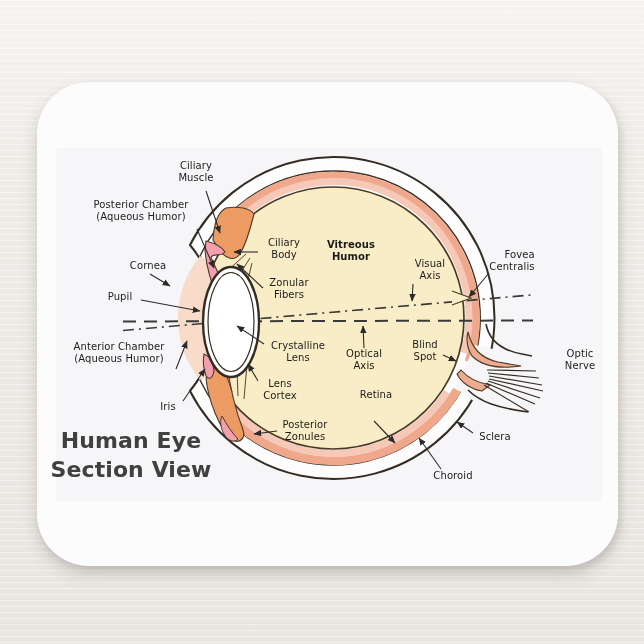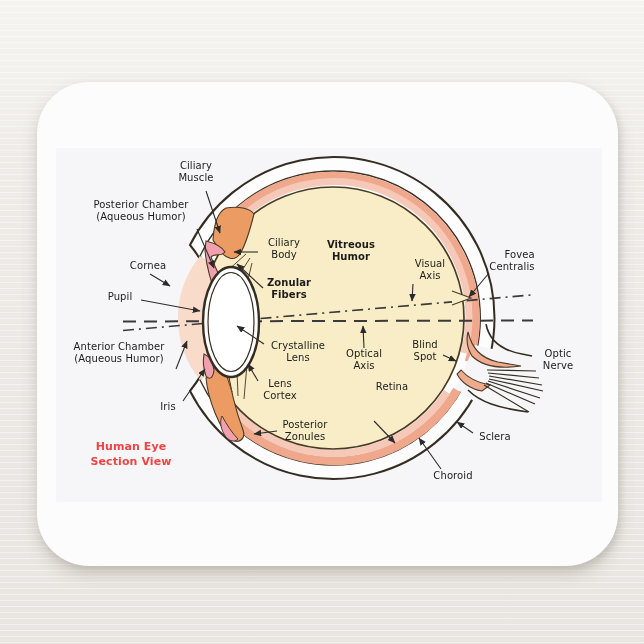--- a/index.html
+++ b/index.html
@@ -19,21 +19,21 @@
     position:absolute;left:56px;top:148px;width:546px;height:354px;
     background:#f6f6f8;border-radius:2px;
   }
   .art{position:absolute;left:0;top:0;width:644px;height:644px;pointer-events:none;}
   .lbl{
     position:absolute;transform:translate(-50%,-50%);
     font-size:10px;line-height:1.22;color:#1c1c1c;text-align:center;
     white-space:pre-line;letter-spacing:.1px;
   }
   .title{
-    font-weight:bold;font-size:11px;line-height:1.32;color:#ef4444;
+    font-weight:bold;font-size:22px;line-height:1.32;color:#404040;
   }
 </style>
 </head>
 <body>
 
 <div class="pad"></div>
 <div class="print"></div>
 
 <svg class="art" viewBox="0 0 644 644">
   <defs>
@@ -129,37 +129,37 @@
 Muscle</div>
 <div class="lbl" style="left:141px;top:211px;">Posterior Chamber
 (Aqueous Humor)</div>
 <div class="lbl" style="left:148px;top:266px;">Cornea</div>
 <div class="lbl" style="left:120px;top:297px;">Pupil</div>
 <div class="lbl" style="left:119px;top:353px;">Anterior Chamber
 (Aqueous Humor)</div>
 <div class="lbl" style="left:168px;top:407px;">Iris</div>
 <div class="lbl" style="left:284px;top:249px;">Ciliary
 Body</div>
-<div class="lbl" style="left:289px;top:289px;font-weight:bold;">Zonular
+<div class="lbl" style="left:289px;top:289px;">Zonular
 Fibers</div>
 <div class="lbl" style="left:351px;top:251px;font-weight:bold;">Vitreous
 Humor</div>
 <div class="lbl" style="left:414px;top:270px;margin-left:16px;">Visual
 Axis</div>
 <div class="lbl" style="left:298px;top:352px;">Crystalline
 Lens</div>
 <div class="lbl" style="left:364px;top:360px;">Optical
 Axis</div>
 <div class="lbl" style="left:425px;top:351px;">Blind
 Spot</div>
 <div class="lbl" style="left:280px;top:390px;">Lens
 Cortex</div>
 <div class="lbl" style="left:305px;top:431px;">Posterior
 Zonules</div>
-<div class="lbl" style="left:376px;top:387px;margin-left:16px;">Retina</div>
+<div class="lbl" style="left:376px;top:395px;">Retina</div>
 <div class="lbl" style="left:512px;top:261px;text-align:right;">Fovea
 Centralis</div>
-<div class="lbl" style="left:558px;top:360px;">Optic
+<div class="lbl" style="left:580px;top:360px;">Optic
 Nerve</div>
 <div class="lbl" style="left:495px;top:437px;">Sclera</div>
 <div class="lbl" style="left:453px;top:476px;">Choroid</div>
 <div class="lbl title" style="left:131px;top:455px;">Human Eye
 Section View</div>
 
 </body></html>

